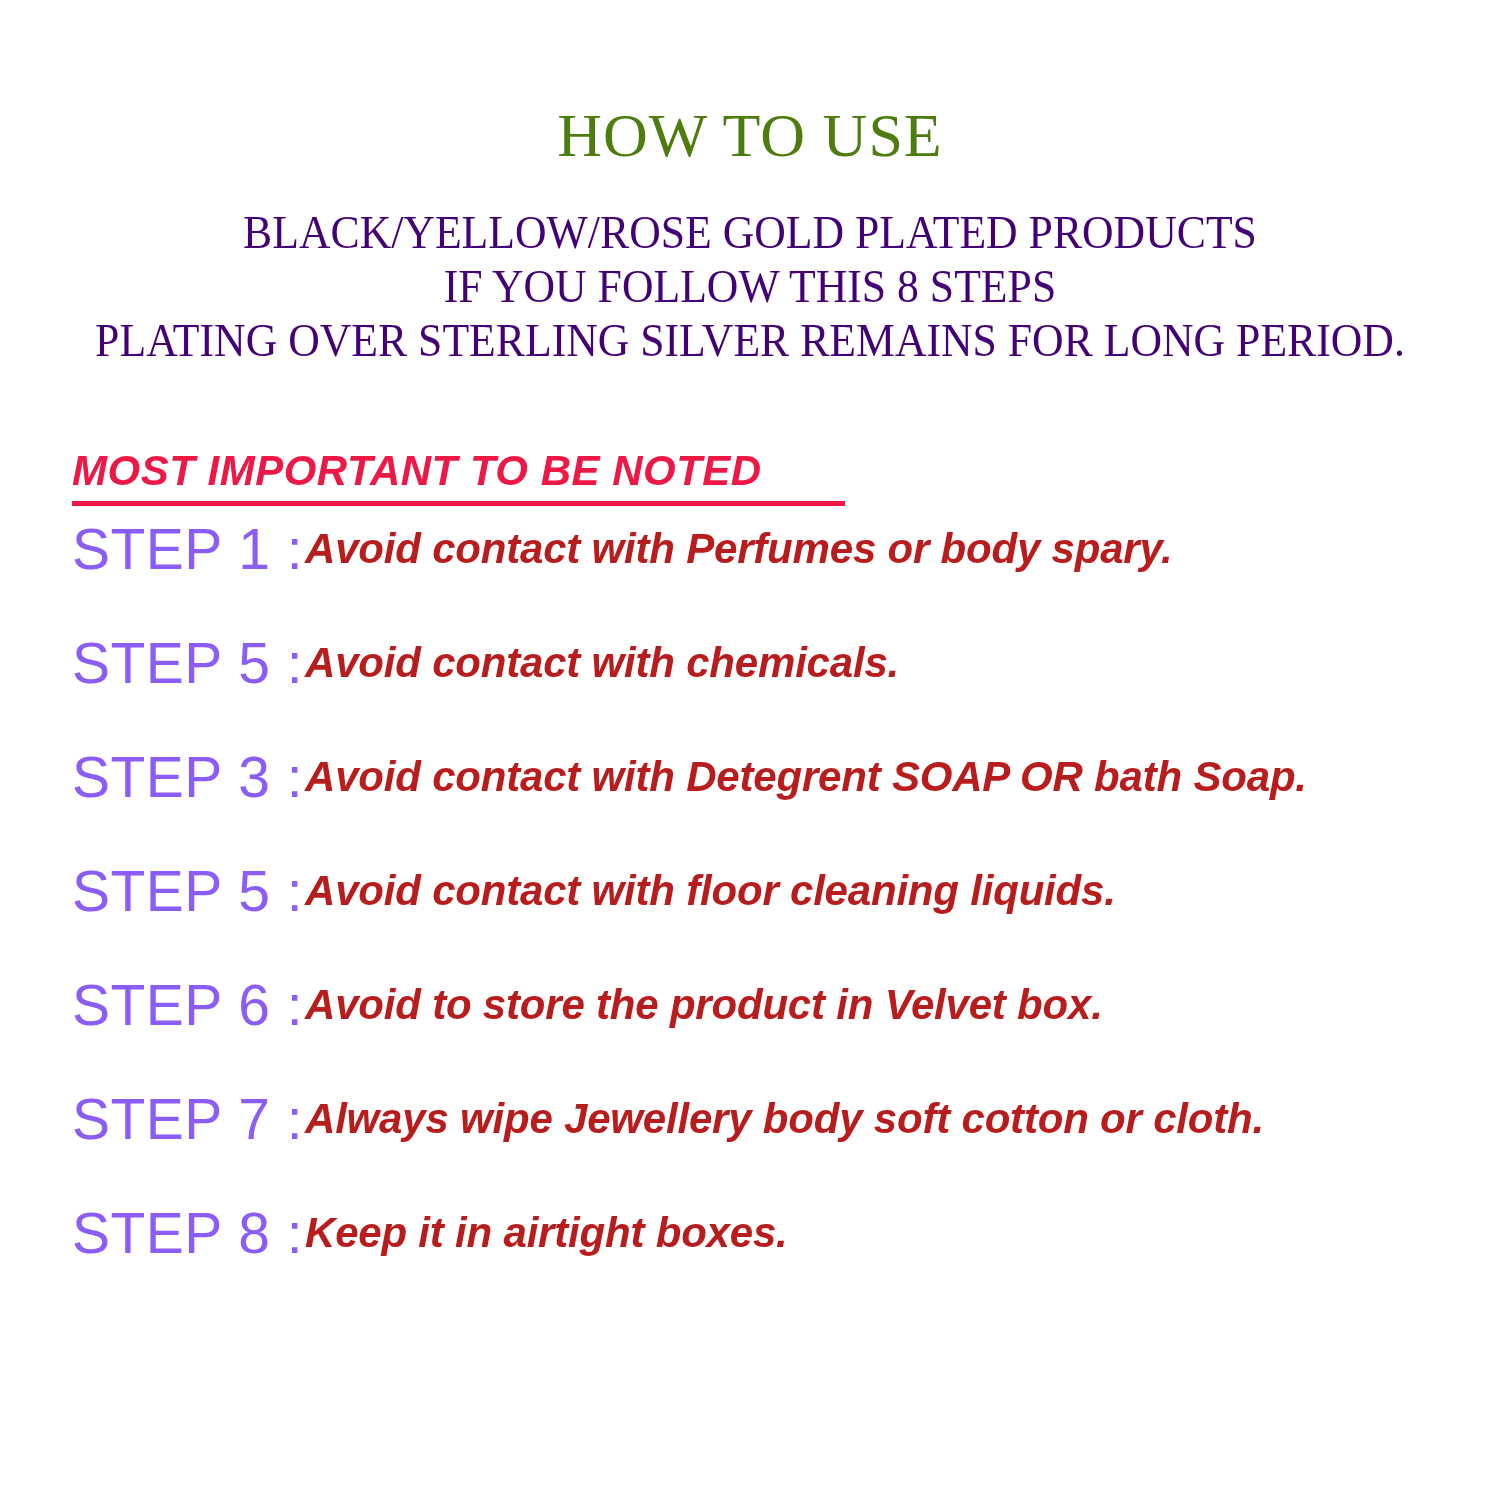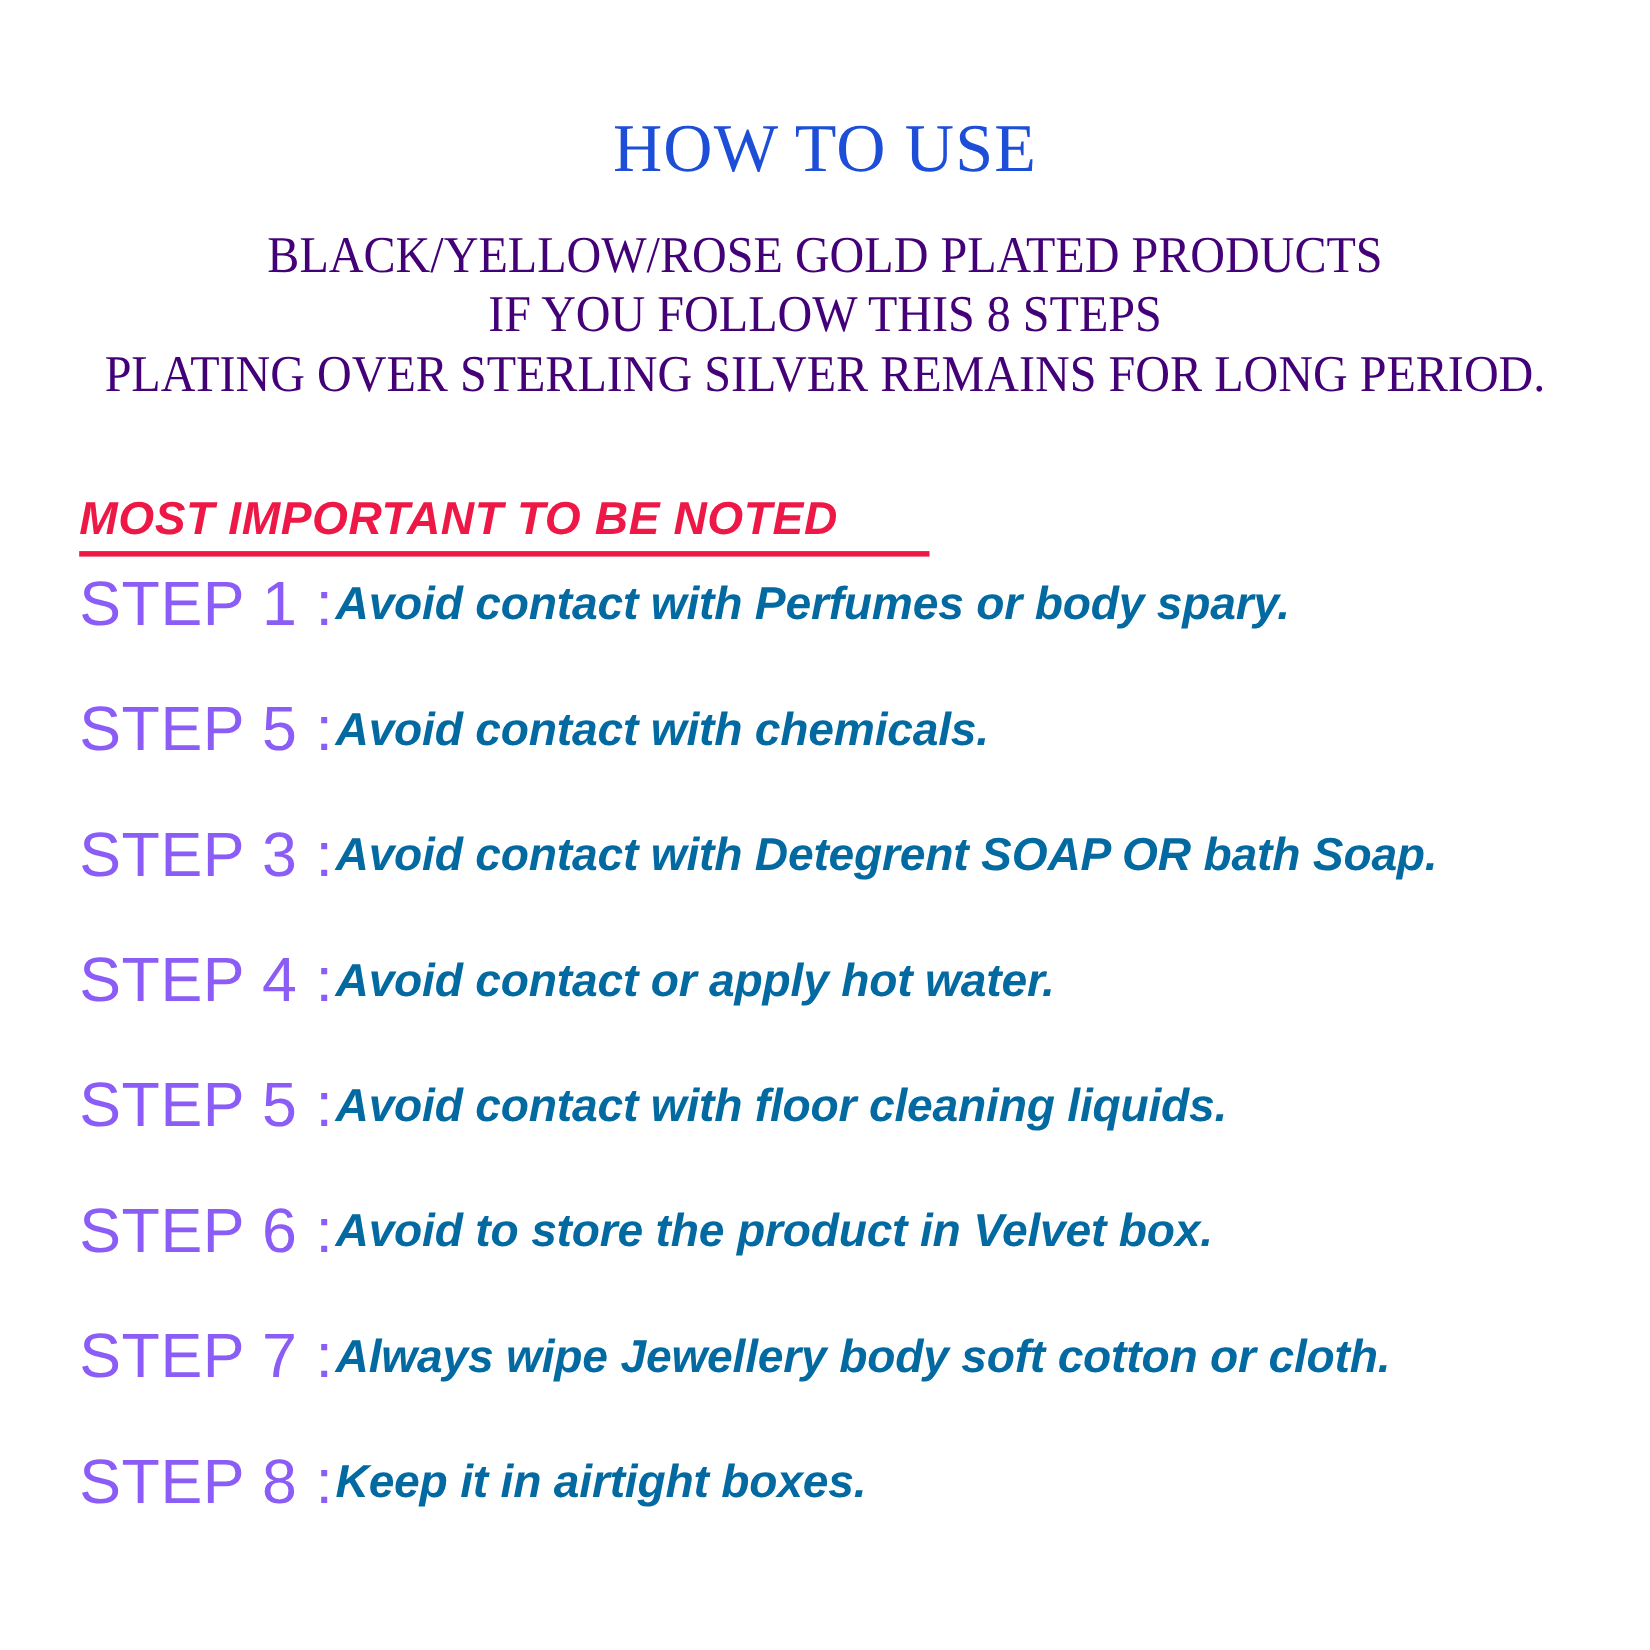--- a/index.html
+++ b/index.html
@@ -20,21 +20,21 @@
     position: absolute;
     top: 104px;
     left: 0;
     width: 1500px;
     text-align: center;
   }
   .main-title {
     font-family: "Liberation Serif", serif;
     font-size: 62px;
     line-height: 1.0;
-    color: #1d4ed8;
+    color: #4d7c0f;
     letter-spacing: 1px;
     white-space: nowrap;
   }
 
   
   .subtitle-block {
     position: absolute;
     top: 205px;
     left: 0;
     width: 1500px;
@@ -101,21 +101,21 @@
   }
   .step-text {
     position: absolute;
     left: 305px;
     top: 0;
     font-family: "Liberation Sans", sans-serif;
     font-weight: bold;
     font-style: italic;
     font-size: 42px;
     line-height: 50px;
-    color: #0369a1;
+    color: #b91c1c;
     white-space: nowrap;
     letter-spacing: -0.2px;
   }
 </style>
 </head>
 <body>
 
 <div class="title-block">
   <div class="main-title">HOW TO USE</div>
 </div>
@@ -141,24 +141,20 @@
   <div class="step-row">
     <span class="step-label">STEP 5 :</span>
     <span class="step-text">Avoid contact with chemicals.</span>
   </div>
 
   <div class="step-row">
     <span class="step-label">STEP 3 :</span>
     <span class="step-text">Avoid contact with Detegrent SOAP OR bath Soap.</span>
   </div>
 
-  <div class="step-row">
-    <span class="step-label">STEP 4 :</span>
-    <span class="step-text">Avoid contact or apply hot water.</span>
-  </div>
 
   <div class="step-row">
     <span class="step-label">STEP 5 :</span>
     <span class="step-text">Avoid contact with floor cleaning liquids.</span>
   </div>
 
   <div class="step-row">
     <span class="step-label">STEP 6 :</span>
     <span class="step-text">Avoid to store the product in Velvet box.</span>
   </div>

